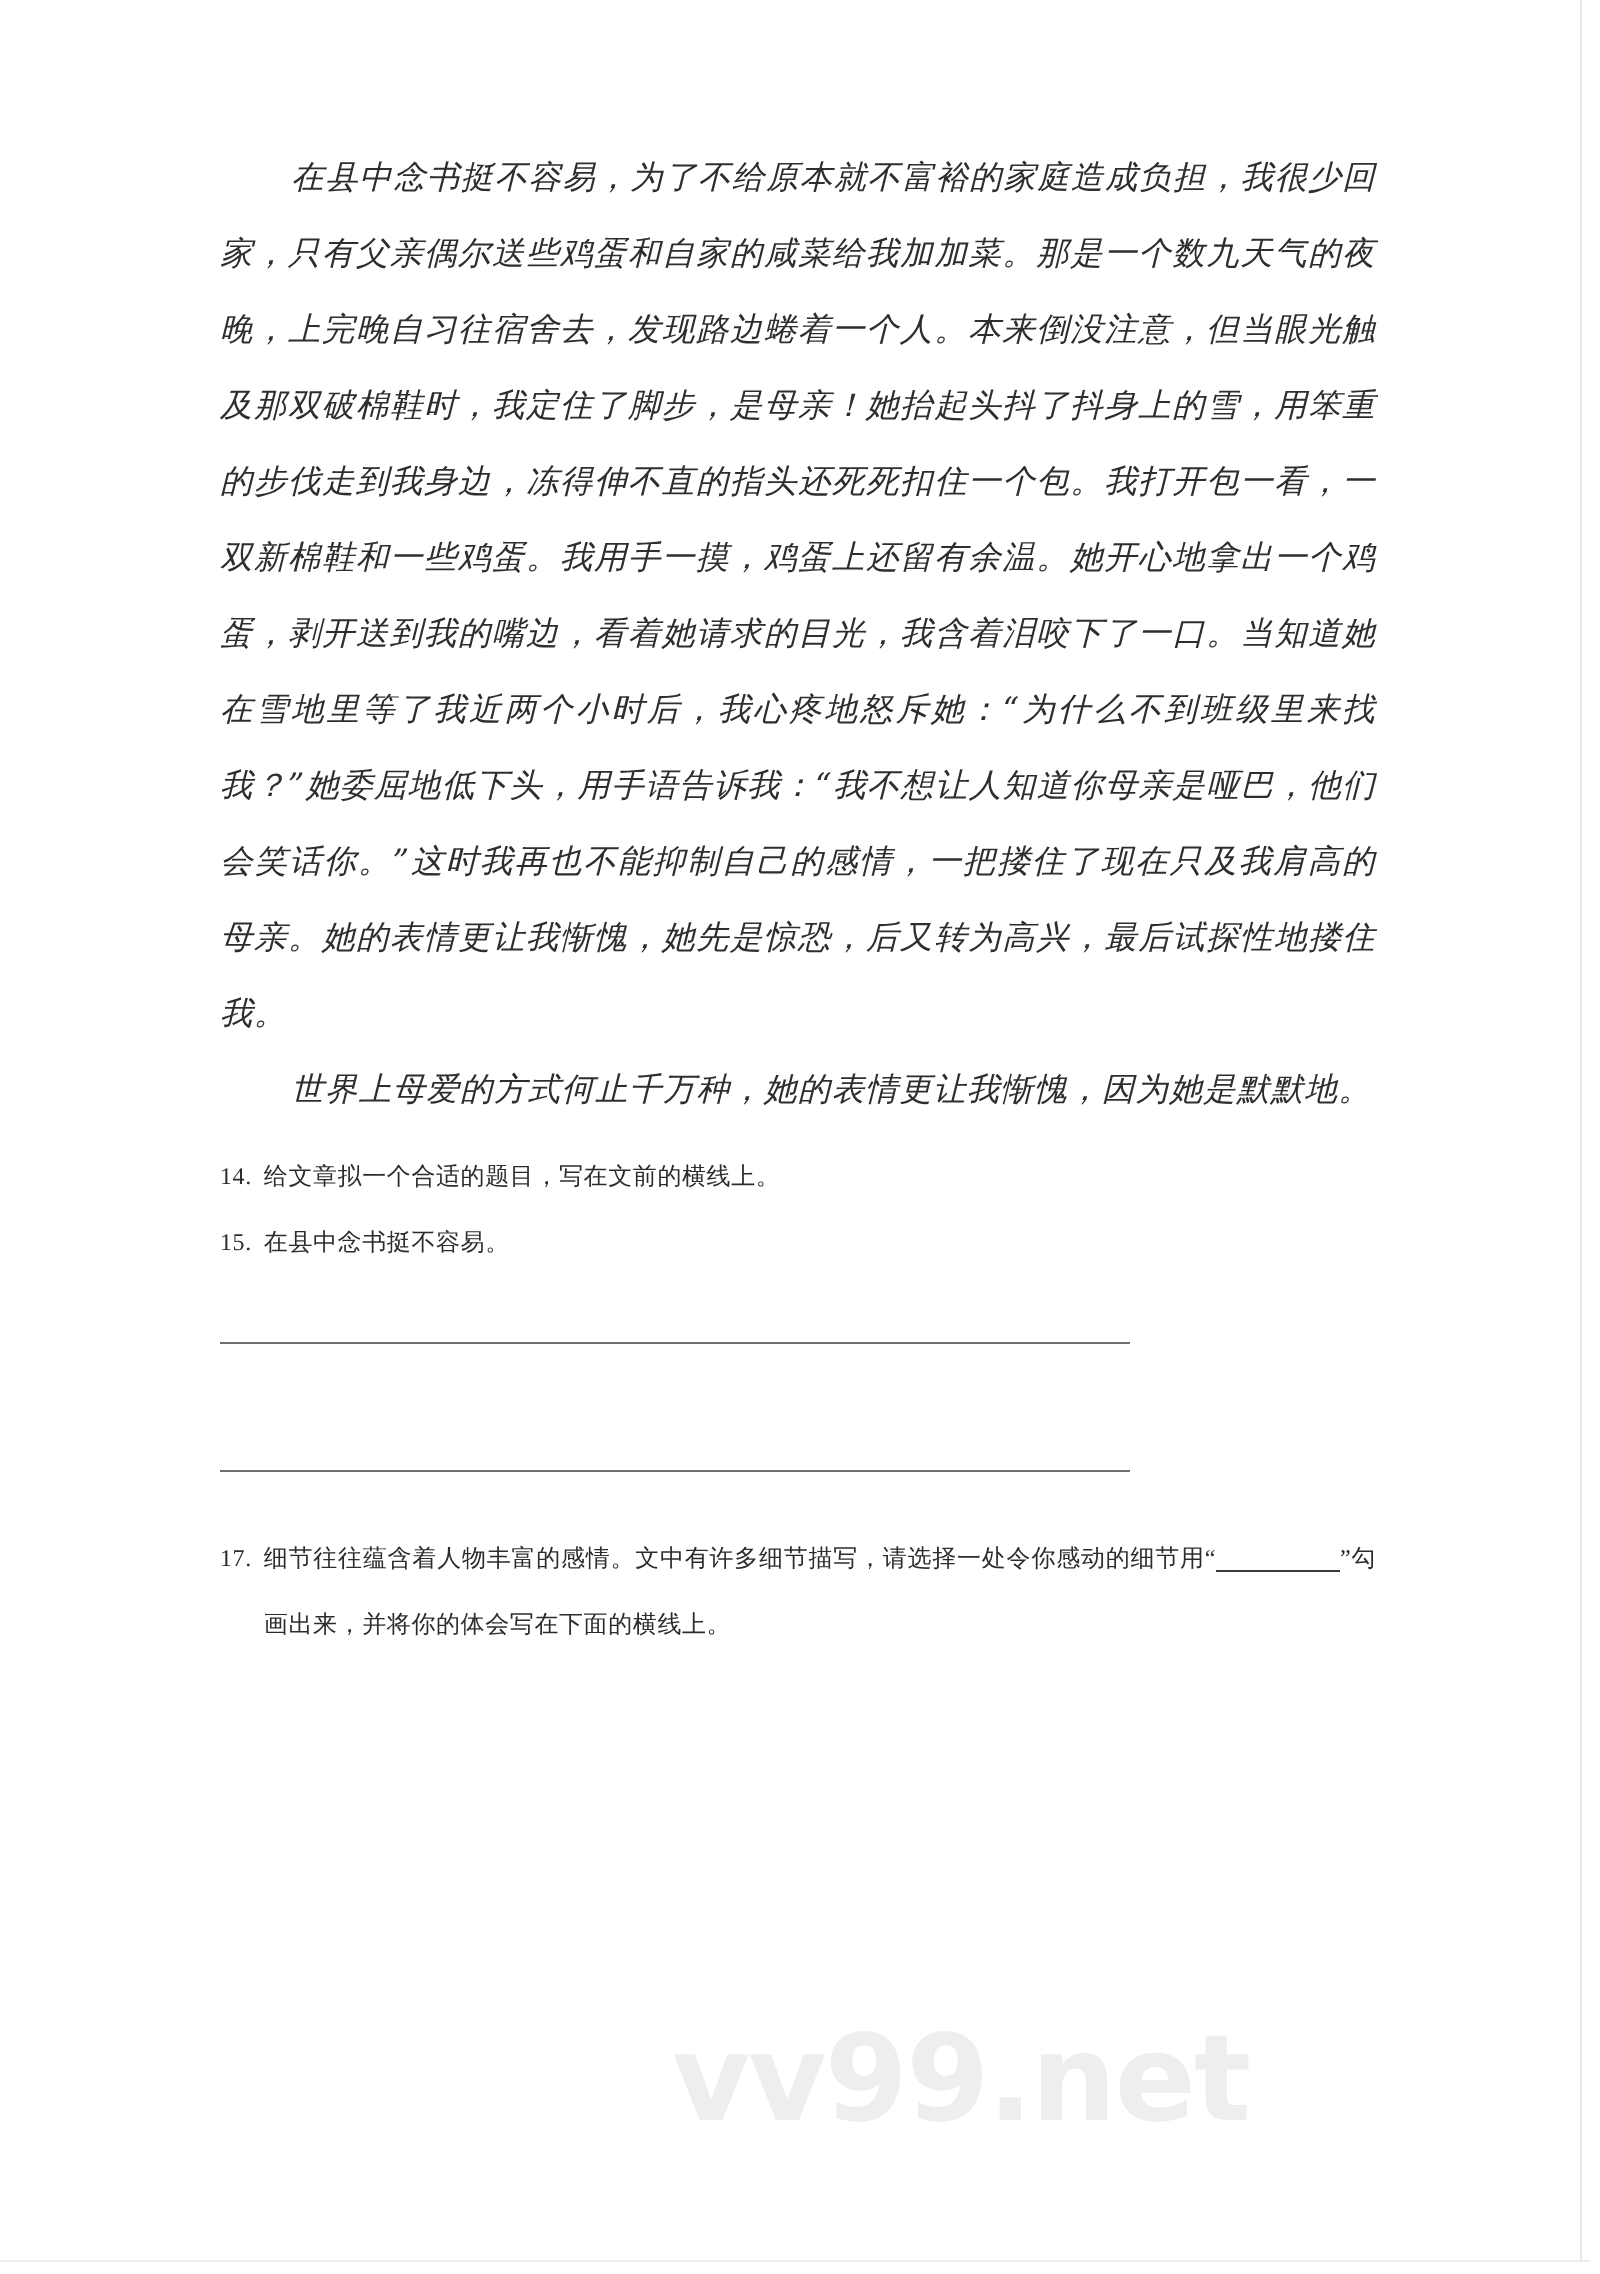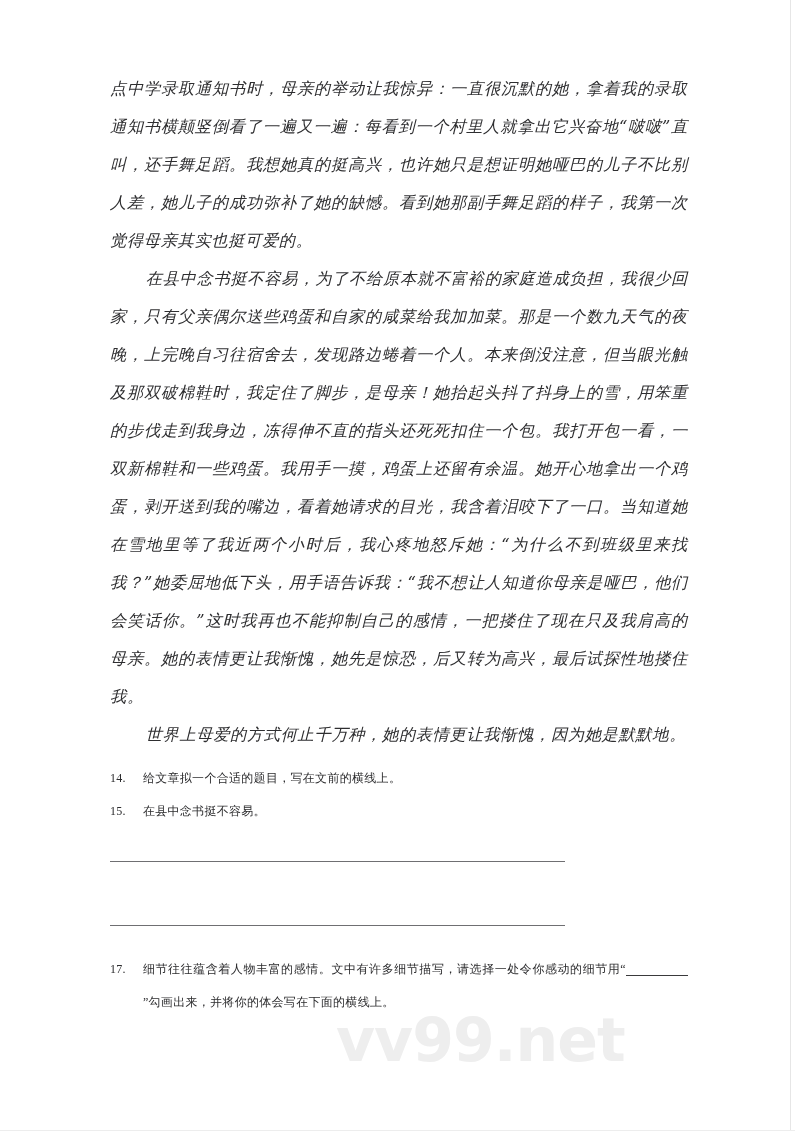--- a/index.html
+++ b/index.html
@@ -76,21 +76,20 @@
     display: flex;
     align-items: flex-start;
   }
   .q-num {
     flex: 0 0 auto;
     padding-right: 6px;
     white-space: nowrap;
   }
   .q-text {
     flex: 1 1 auto;
-    margin-left: 11px;
   }
   .q-blank {
     display: inline-block;
     width: 62px;
     border-bottom: 1.4px solid #3a3a3c;
     vertical-align: -3px;
   }
 
   
   .answer-line {
@@ -119,21 +118,20 @@
 <body>
 
 <div class="page">
 
   <div class="page-edge-right"></div>
   <div class="page-edge-bottom"></div>
 
   <div class="content">
 
     <div class="passage">
-      <p>点中学录取通知书时，母亲的举动让我惊异：一直很沉默的她，拿着我的录取通知书横颠竖倒看了一遍又一遍：每看到一个村里人就拿出它兴奋地“啵啵”直叫，还手舞足蹈。我想她真的挺高兴，也许她只是想证明她哑巴的儿子不比别人差，她儿子的成功弥补了她的缺憾。看到她那副手舞足蹈的样子，我第一次觉得母亲其实也挺可爱的。</p>
       <p class="indent">在县中念书挺不容易，为了不给原本就不富裕的家庭造成负担，我很少回家，只有父亲偶尔送些鸡蛋和自家的咸菜给我加加菜。那是一个数九天气的夜晚，上完晚自习往宿舍去，发现路边蜷着一个人。本来倒没注意，但当眼光触及那双破棉鞋时，我定住了脚步，是母亲！她抬起头抖了抖身上的雪，用笨重的步伐走到我身边，冻得伸不直的指头还死死扣住一个包。我打开包一看，一双新棉鞋和一些鸡蛋。我用手一摸，鸡蛋上还留有余温。她开心地拿出一个鸡蛋，剥开送到我的嘴边，看着她请求的目光，我含着泪咬下了一口。当知道她在雪地里等了我近两个小时后，我心疼地怒斥她：“为什么不到班级里来找我？”她委屈地低下头，用手语告诉我：“我不想让人知道你母亲是哑巴，他们会笑话你。”这时我再也不能抑制自己的感情，一把搂住了现在只及我肩高的母亲。她的表情更让我惭愧，她先是惊恐，后又转为高兴，最后试探性地搂住我。</p>
       <p class="indent">世界上母爱的方式何止千万种，她的表情更让我惭愧，因为她是默默地。</p>
     </div>
 
     <div class="questions">
 
       <div class="q">
         <span class="q-num">14.</span>
         <span class="q-text">给文章拟一个合适的题目，写在文前的横线上。</span>
       </div>

